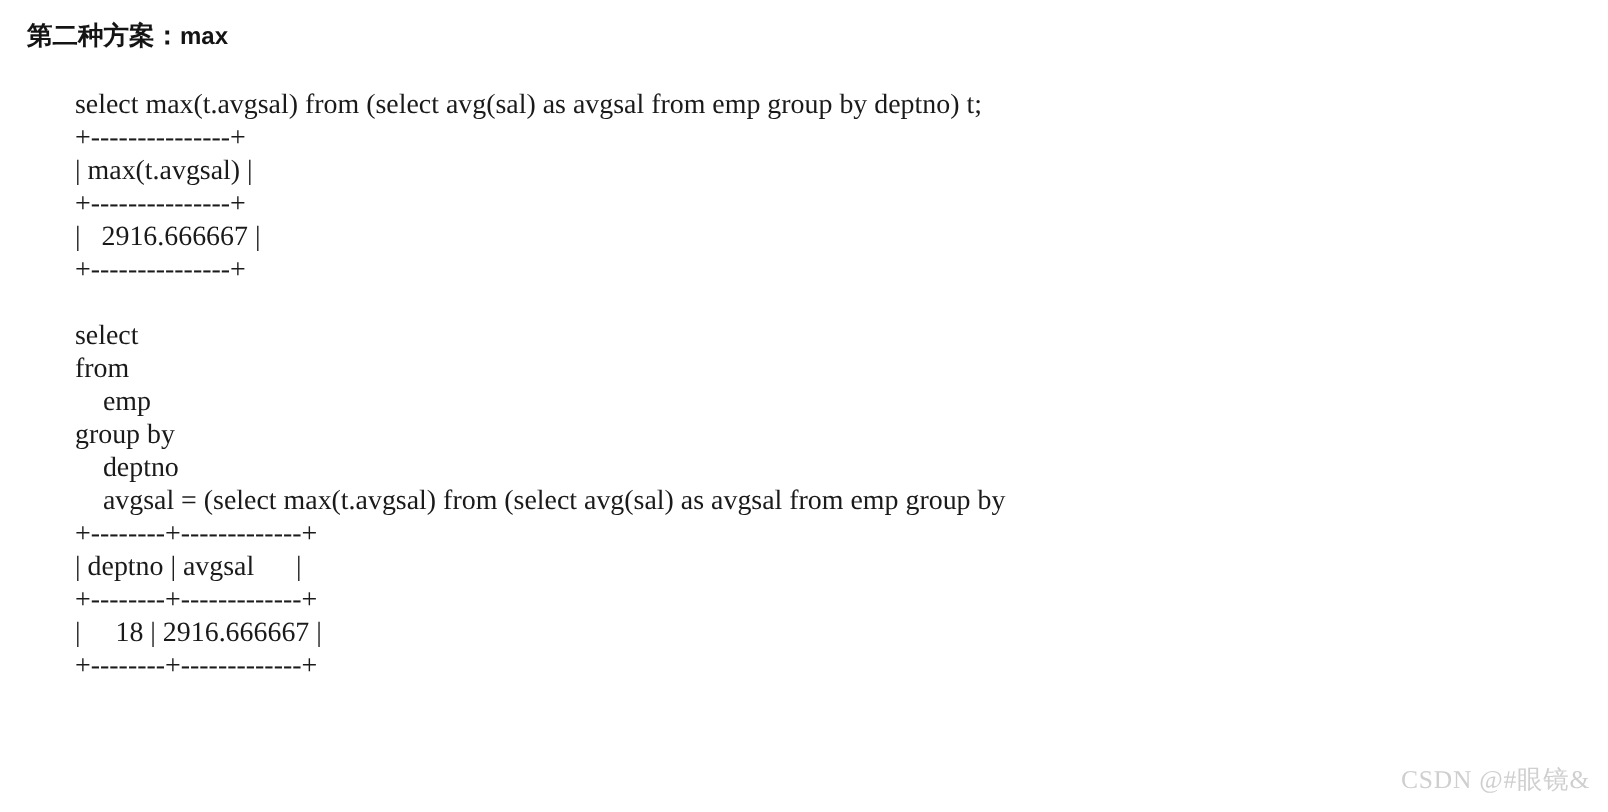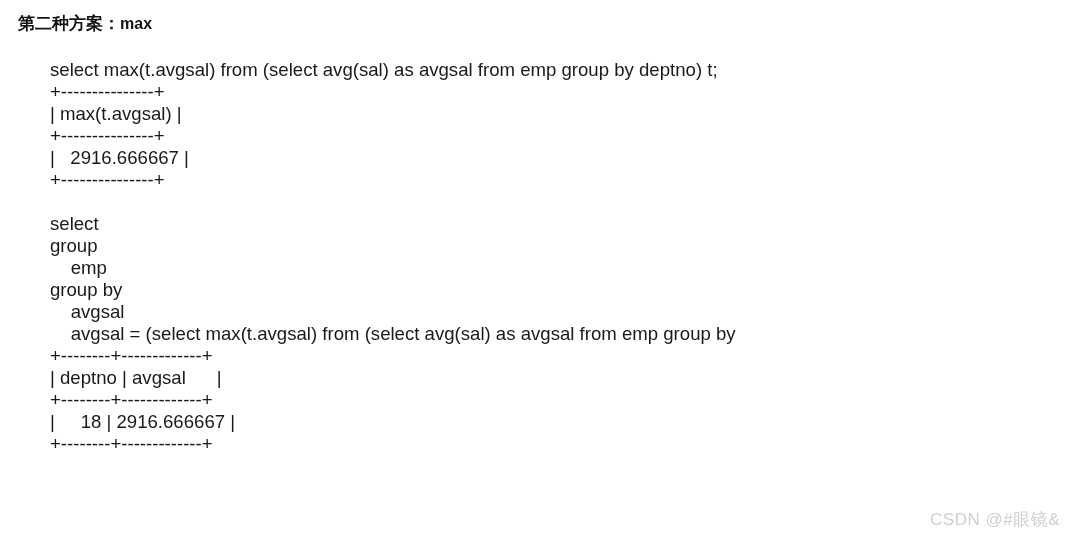--- a/index.html
+++ b/index.html
@@ -41,55 +41,55 @@
     font-family: "Liberation Mono", "DejaVu Sans Mono", monospace;
     font-size: 18.6px;
     line-height: 22px;
     letter-spacing: 0px;
     color: #1a1a1a;
   }
   .code-line {
     white-space: pre;
     height: 22px;
     overflow: hidden;
-    font-family: Liberation Sans, sans-serif;
+    font-family: Liberation Serif, serif;
   }
   .code-line.blank {
     height: 22px;
   }
 
   #watermark {
     position: absolute;
     right: 12px;
     bottom: 10px;
-    font-family: Liberation Sans, sans-serif;
+    font-family: Liberation Serif, serif;
     font-size: 17px;
     color: #cfcfcf;
     white-space: pre;
     letter-spacing: 0.5px;
   }
 </style>
 </head>
 <body>
 
 <div id="page-title"><span>第二种方案：</span><span class="mono-inline">max</span></div>
 
 <div id="code-area">
   <div class="code-line">select max(t.avgsal) from (select avg(sal) as avgsal from emp group by deptno) t;</div>
   <div class="code-line">+---------------+</div>
   <div class="code-line">| max(t.avgsal) |</div>
   <div class="code-line">+---------------+</div>
   <div class="code-line">|   2916.666667 |</div>
   <div class="code-line">+---------------+</div>
   <div class="code-line blank"></div>
   <div class="code-line">select</div>
-  <div class="code-line">group</div>
+  <div class="code-line">from</div>
   <div class="code-line">    emp</div>
   <div class="code-line">group by</div>
-  <div class="code-line">    avgsal</div>
+  <div class="code-line">    deptno</div>
   <div class="code-line">    avgsal = (select max(t.avgsal) from (select avg(sal) as avgsal from emp group by</div>
   <div class="code-line">+--------+-------------+</div>
   <div class="code-line">| deptno | avgsal      |</div>
   <div class="code-line">+--------+-------------+</div>
   <div class="code-line">|     18 | 2916.666667 |</div>
   <div class="code-line">+--------+-------------+</div>
 </div>
 
 <div id="watermark">CSDN @#眼镜&amp;</div>
 

